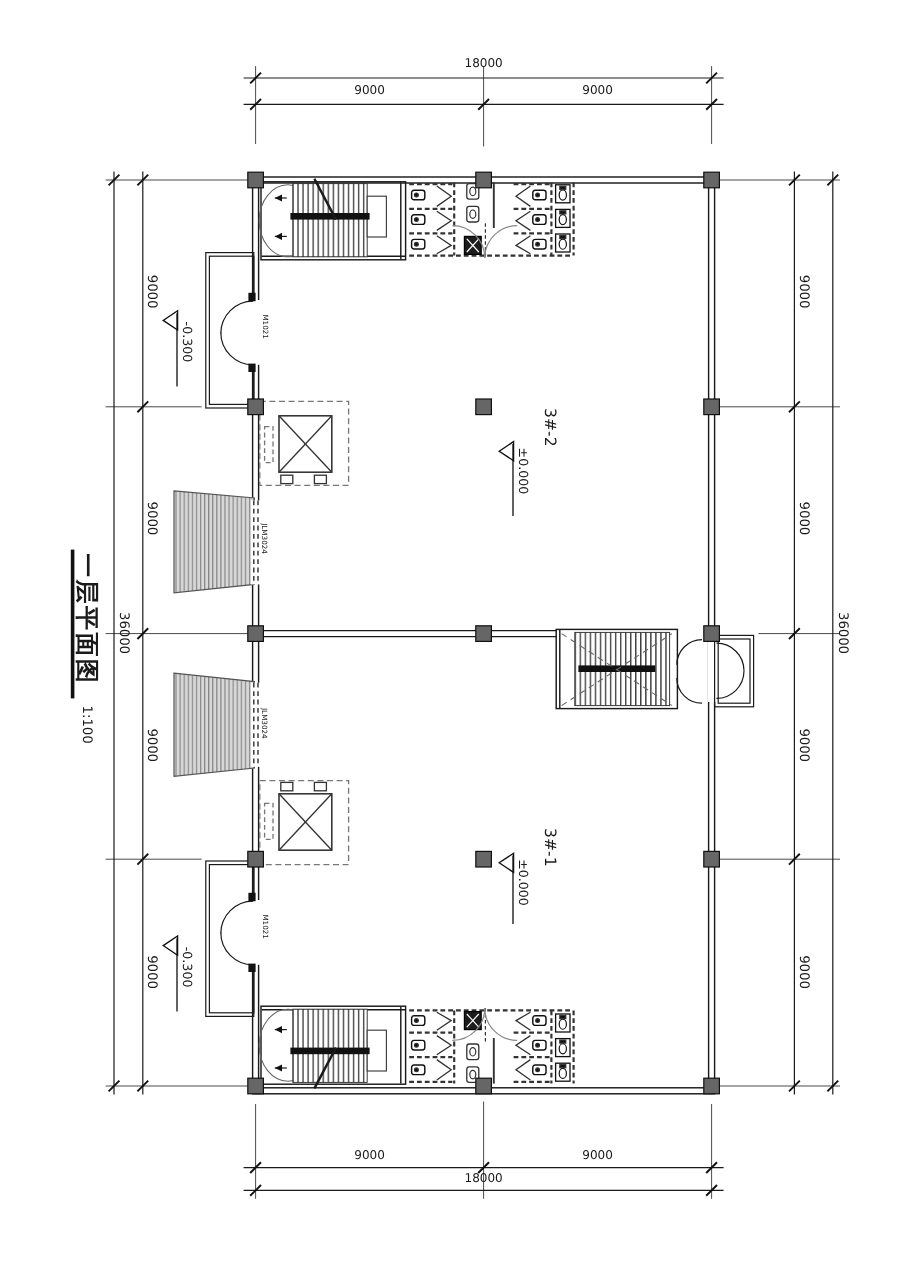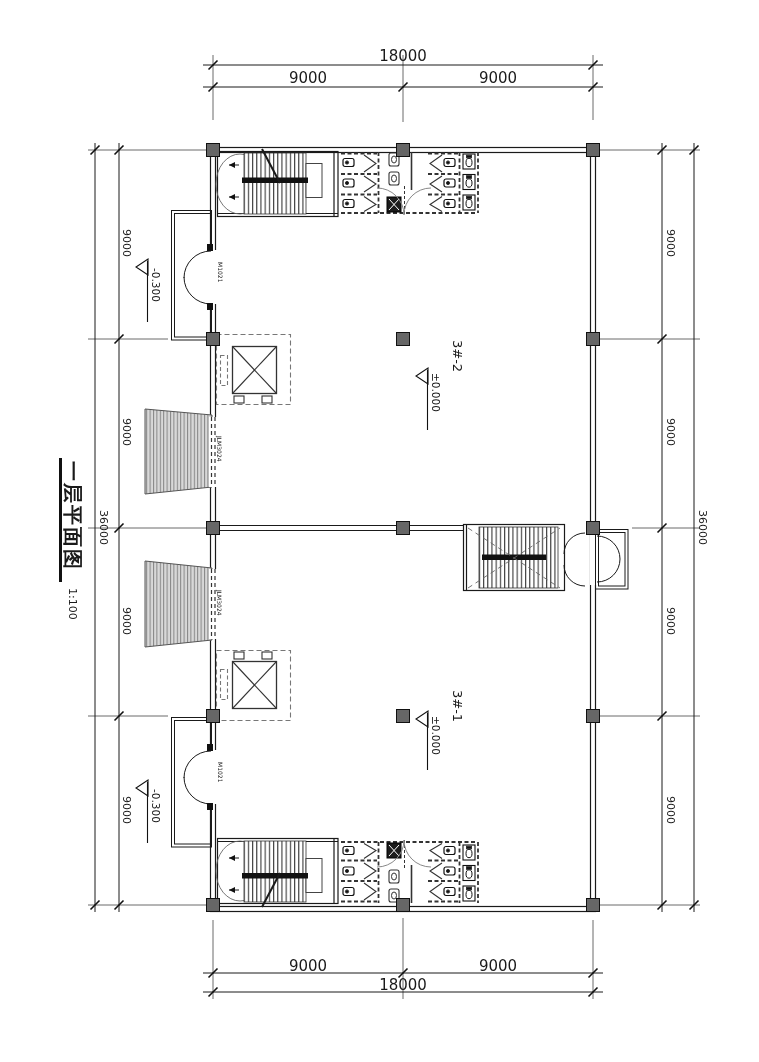--- a/index.html
+++ b/index.html
@@ -1,20 +1,20 @@
 <!DOCTYPE html>
 <html><head>
 <meta charset="utf-8">
 <style>
   html,body{margin:0;padding:0;background:#ffffff;}
   .sheet{position:relative;width:759px;height:1062px;background:#fff;overflow:hidden;
          font-family:"DejaVu Sans",sans-serif;color:#1a1a1a;}
   .sheet svg{position:absolute;left:0;top:0;}
   .txt{position:absolute;white-space:nowrap;color:#1a1a1a;line-height:1;}
-  .h{font-size:15px;transform:translateX(-50%);}
+  .h{font-size:10px;transform:translateX(-50%);}
   .v{writing-mode:vertical-rl;text-orientation:sideways;font-size:11px;}
   .v.small{font-size:10.5px;}
   .v.tiny{font-size:6px;}
   .v.unit{font-size:13px;}
   .title-v{writing-mode:vertical-rl;text-orientation:sideways;font-size:20px;font-weight:bold;letter-spacing:2px;}
   .scale-v{writing-mode:vertical-rl;text-orientation:sideways;font-size:11px;}
   .title-rule{position:absolute;background:#111;}
 </style>
 </head>
 <body>

